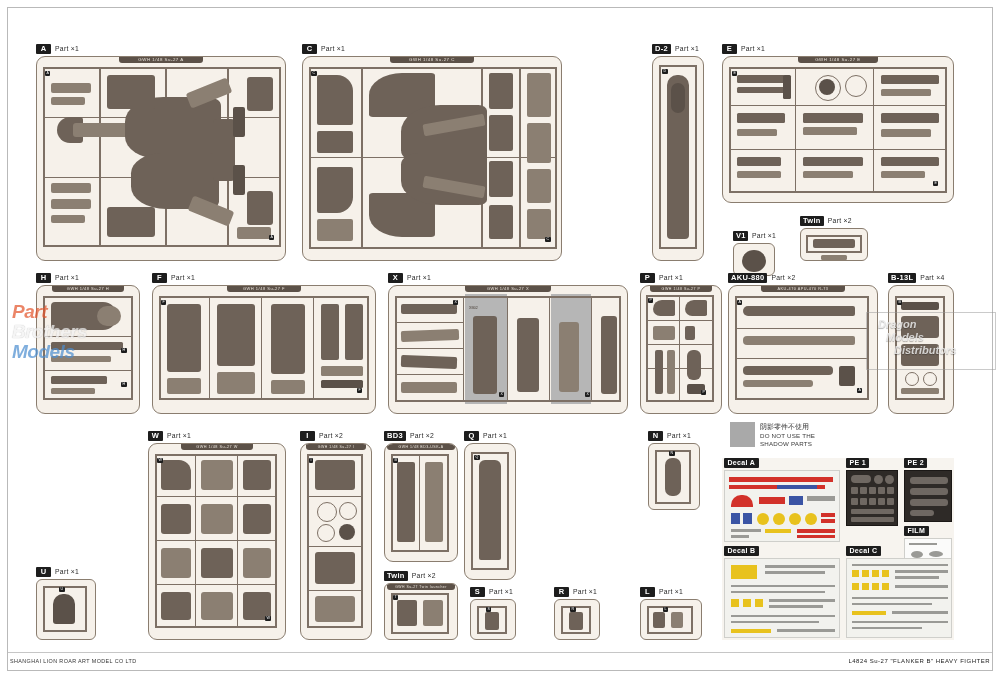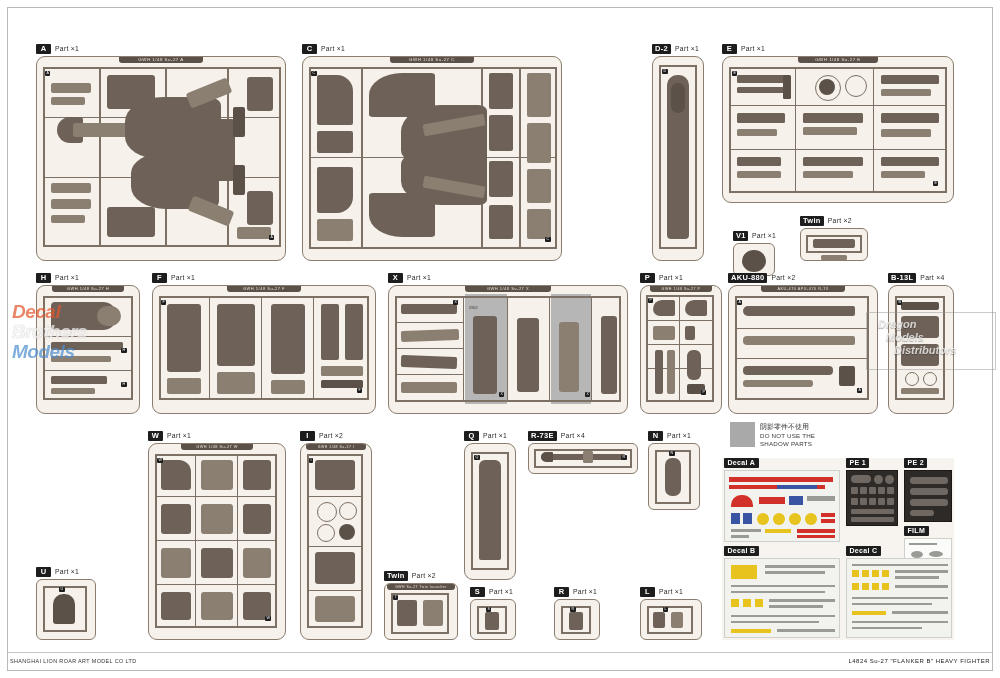--- a/index.html
+++ b/index.html
@@ -503,52 +503,53 @@
       <div class="ring" style="left:16px;top:58px;width:18px;height:18px;"></div>
       <div class="ring" style="left:38px;top:58px;width:16px;height:16px;"></div>
       <div class="ring" style="left:16px;top:80px;width:16px;height:16px;"></div>
       <div class="part d" style="left:38px;top:80px;width:16px;height:16px;border-radius:50%;"></div>
       <div class="part" style="left:14px;top:108px;width:40px;height:32px;border-radius:3px;"></div>
       <div class="part l" style="left:14px;top:152px;width:40px;height:26px;border-radius:3px;"></div>
       <div class="gate" style="left:8px;top:14px;">I</div>
     </div>
   </div>
 
+  <div class="blk" style="left:384px;top:430px;width:74px;height:132px;">
+    <div class="lbl">
+      <span class="tag">BD3</span>
+      <span class="cnt">Part ×2</span>
+    </div>
+    <div class="sprue">
+      <div class="striphdr" style="width:58px;font-size:3.5px;">GWH  1/48  BD3-USK-A</div>
+      <div class="bar" style="left:6px;top:10px;width:58px;height:1.8px;"></div>
+      <div class="bar" style="left:6px;top:106px;width:58px;height:1.8px;"></div>
+      <div class="bar" style="left:6px;top:10px;width:1.8px;height:98px;"></div>
+      <div class="bar" style="left:62px;top:10px;width:1.8px;height:98px;"></div>
+      <div class="bar" style="left:34px;top:10px;width:1.2px;height:98px;"></div>
+      <div class="part" style="left:12px;top:18px;width:18px;height:80px;border-radius:2px;"></div>
+      <div class="part l" style="left:40px;top:18px;width:18px;height:80px;border-radius:2px;"></div>
+      <div class="gate" style="left:8px;top:14px;">B</div>
+    </div>
+  </div>
 
   <div class="blk" style="left:464px;top:430px;width:52px;height:150px;">
     <div class="lbl">
       <span class="tag">Q</span>
       <span class="cnt">Part ×1</span>
     </div>
     <div class="sprue">
       <div class="bar" style="left:6px;top:8px;width:38px;height:1.8px;"></div>
       <div class="bar" style="left:6px;top:124px;width:38px;height:1.8px;"></div>
       <div class="bar" style="left:6px;top:8px;width:1.8px;height:118px;"></div>
       <div class="bar" style="left:42px;top:8px;width:1.8px;height:118px;"></div>
       <div class="part" style="left:14px;top:16px;width:22px;height:100px;border-radius:6px 6px 2px 2px;"></div>
       <div class="gate" style="left:9px;top:11px;">Q</div>
     </div>
   </div>
 
-  <div class="blk" style="left:528px;top:430px;width:110px;height:44px;">
-    <div class="lbl">
-      <span class="tag">R-73E</span>
-      <span class="cnt">Part ×4</span>
-    </div>
-    <div class="sprue tiny">
-      <div class="bar" style="left:5px;top:5px;width:98px;height:1.5px;"></div>
-      <div class="bar" style="left:5px;top:22px;width:98px;height:1.5px;"></div>
-      <div class="bar" style="left:5px;top:5px;width:1.5px;height:18px;"></div>
-      <div class="bar" style="left:101px;top:5px;width:1.5px;height:18px;"></div>
-      <div class="part" style="left:12px;top:10px;width:84px;height:6px;border-radius:3px 1px 1px 3px;"></div>
-      <div class="part d" style="left:12px;top:8px;width:12px;height:10px;border-radius:5px 1px 1px 5px;"></div>
-      <div class="part l" style="left:54px;top:7px;width:10px;height:12px;"></div>
-      <div class="gate" style="left:92px;top:11px;">R</div>
-    </div>
-  </div>
 
 
 
   <div class="blk" style="left:648px;top:430px;width:52px;height:80px;">
     <div class="lbl">
       <span class="tag">N</span>
       <span class="cnt">Part ×1</span>
     </div>
     <div class="sprue tiny">
       <div class="bar" style="left:6px;top:6px;width:36px;height:1.5px;"></div>
@@ -745,21 +746,21 @@
       <div class="d-gry" style="left:5px;top:38px;width:96px;height:2px;"></div>
       <div class="d-gry" style="left:5px;top:44px;width:80px;height:2px;"></div>
       <div class="d-yel" style="left:5px;top:52px;width:34px;height:4px;"></div>
       <div class="d-gry" style="left:45px;top:52px;width:56px;height:3px;"></div>
       <div class="d-gry" style="left:5px;top:62px;width:96px;height:2px;"></div>
       <div class="d-gry" style="left:5px;top:68px;width:70px;height:2px;"></div>
     </div>
   </div>
 
   <div class="wm-sb">
-    <div class="s1">Decal</div>
+    <div class="s1">Part</div>
     <div class="s2">Brothers</div>
     <div class="s3">Models</div>
   </div>
   <div class="wm-box"></div>
   <div class="wm-dm">
     <div class="r1">Dragon</div>
     <div class="r2">Models</div>
     <div class="r3">Distributors</div>
   </div>
 

